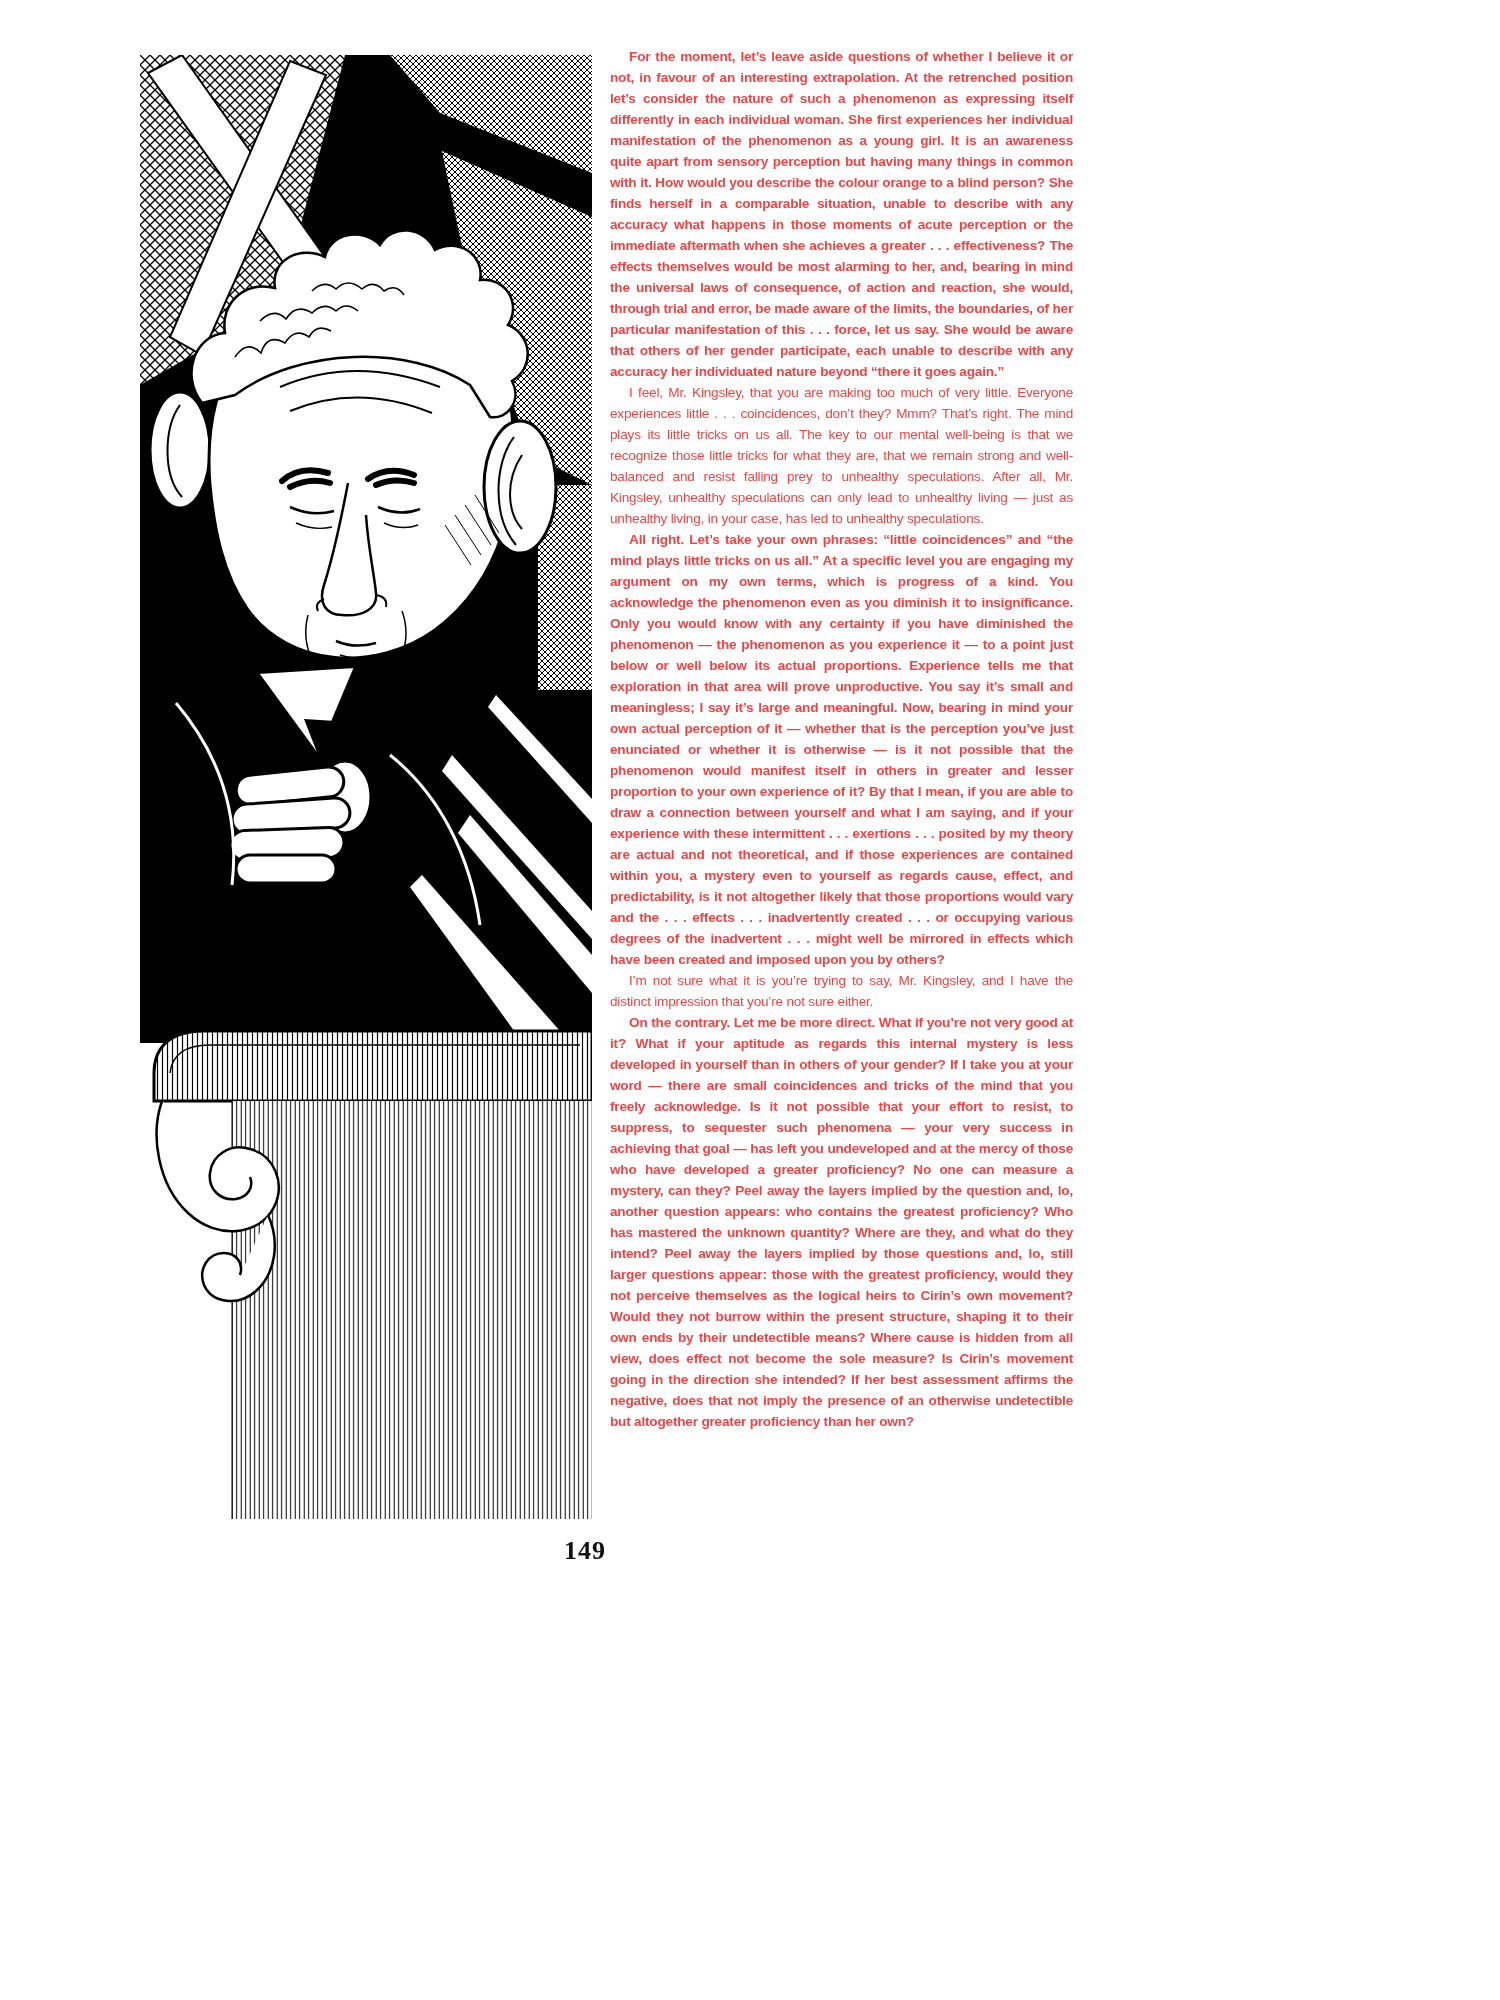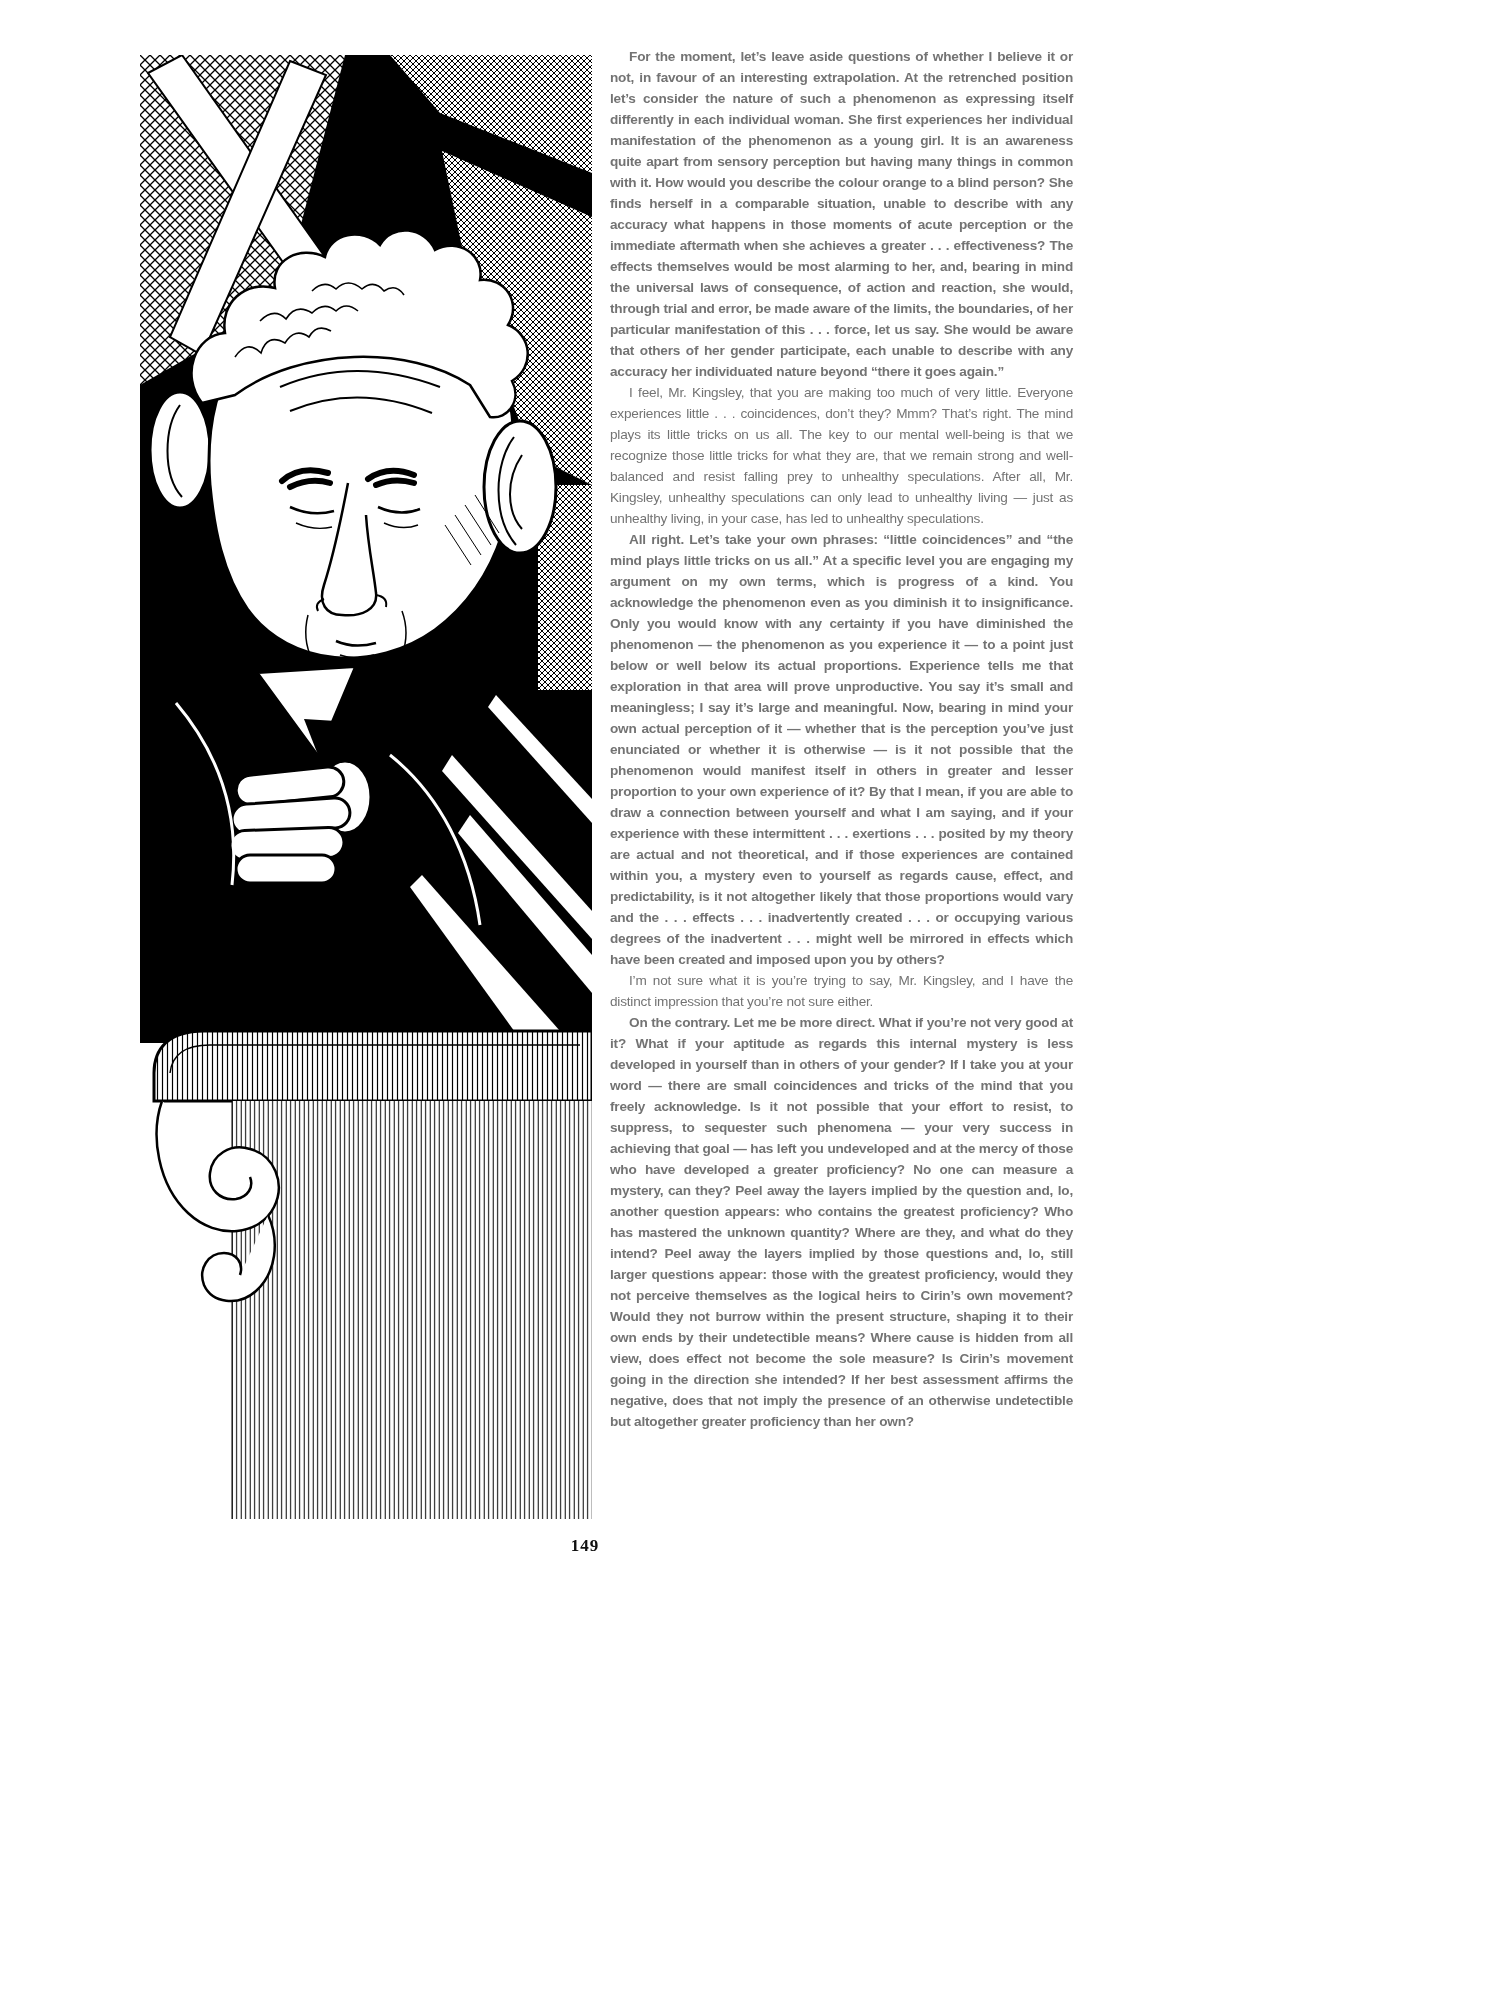--- a/index.html
+++ b/index.html
@@ -21,34 +21,34 @@
   .illustration svg { display: block; width: 100%; height: 100%; }
   .text-column {
     position: absolute;
     left: 610px;
     top: 46px;
     width: 463px;
     text-align: justify;
     font-size: 13.6px;
     line-height: 21px;
     letter-spacing: -0.2px;
-    color: #737373;
+    color: #ef4444;
   }
   .para { margin: 0; text-indent: 1.4em; }
   .para.bold { font-weight: bold; }
   .para.regular { font-weight: normal; }
   .page-number {
     position: absolute;
     left: 520px;
     top: 1536px;
     width: 130px;
     text-align: center;
     font-family: "Liberation Serif", serif;
     font-weight: bold;
-    font-size: 17px;
+    font-size: 26px;
     color: #101010;
     letter-spacing: 1px;
   }
 </style>
 </head>
 <body>
 
 <div class="page">
 
   <div class="illustration">

